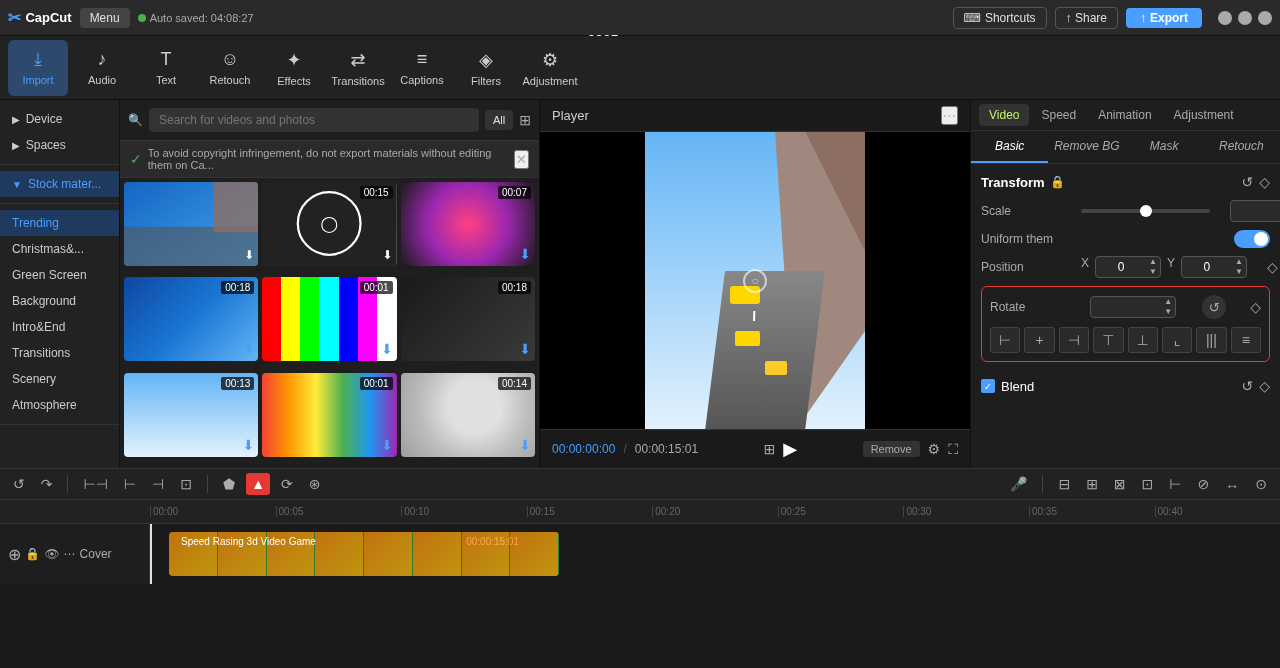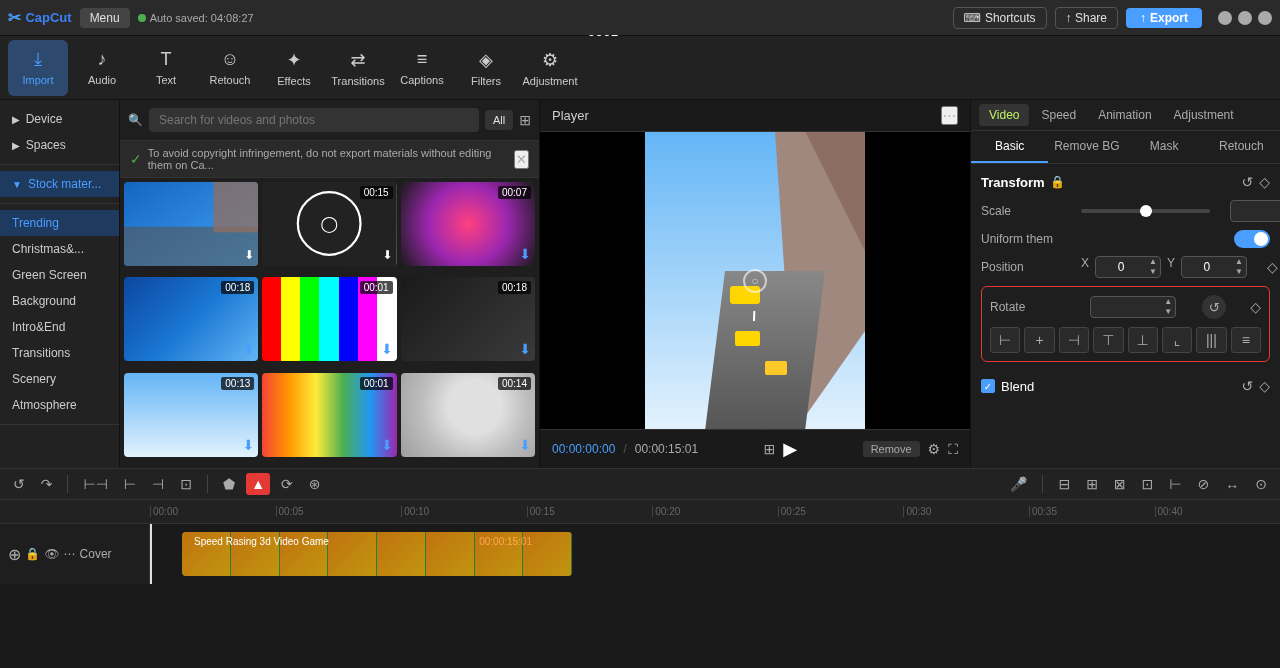--- a/index.html
+++ b/index.html
@@ -1,21 +1,21 @@
 <!DOCTYPE html>
 <html><head>
   <meta charset="utf-8">
   <style>
     * { box-sizing: border-box; margin: 0; padding: 0; }
     body { background: #1a1a1a; color: #e0e0e0; font-family: 'Segoe UI', Arial, sans-serif; font-size: 12px; width: 1280px; height: 668px; overflow: hidden; display: flex; flex-direction: column; }
 
     
     .top-bar { display: flex; align-items: center; background: #2a2a2a; height: 36px; padding: 0 8px; border-bottom: 1px solid #111; flex-shrink: 0; }
     .logo { display: flex; align-items: center; gap: 4px; margin-right: 8px; }
-    .logo-text { color: #3b82f6; font-weight: bold; font-size: 13px; }
+    .logo-text { color: #ffffff; font-weight: bold; font-size: 13px; }
     .menu-btn { background: #444; border: none; color: #e0e0e0; padding: 3px 10px; border-radius: 4px; cursor: pointer; font-size: 12px; }
     .autosave { color: #aaa; font-size: 11px; margin-left: 8px; display: flex; align-items: center; gap: 4px; }
     .autosave-dot { width: 8px; height: 8px; background: #4caf50; border-radius: 50%; }
     .title-center { flex: 1; text-align: center; font-size: 14px; font-weight: bold; color: #fff; margin-top: 44px; }
     .top-right { display: flex; align-items: center; gap: 8px; }
     .shortcuts-btn { background: transparent; border: 1px solid #555; color: #e0e0e0; padding: 3px 10px; border-radius: 4px; cursor: pointer; font-size: 12px; display: flex; align-items: center; gap: 4px; }
     .share-btn { background: transparent; border: 1px solid #555; color: #e0e0e0; padding: 3px 10px; border-radius: 4px; cursor: pointer; font-size: 12px; }
     .export-btn { background: #4a9eff; border: none; color: #fff; padding: 3px 14px; border-radius: 4px; cursor: pointer; font-size: 12px; font-weight: bold; display: flex; align-items: center; gap: 4px; }
     .win-controls { display: flex; gap: 6px; margin-left: 8px; }
     .win-btn { width: 14px; height: 14px; border-radius: 50%; border: none; cursor: pointer; }
@@ -80,21 +80,21 @@
     .play-btn { background: transparent; border: none; color: #fff; cursor: pointer; font-size: 18px; }
     .ratio-btn { background: #333; border: none; color: #aaa; padding: 2px 8px; border-radius: 3px; cursor: pointer; font-size: 11px; }
     .fullscreen-btn { background: transparent; border: none; color: #aaa; cursor: pointer; font-size: 14px; margin-left: auto; }
 
     
     .right-panel { width: 310px; background: #1e1e1e; border-left: 1px solid #111; display: flex; flex-direction: column; flex-shrink: 0; }
     .right-top { display: flex; align-items: center; justify-content: space-between; padding: 4px 8px; border-bottom: 1px solid #333; }
     .right-tabs { display: flex; gap: 2px; }
     .right-tab { padding: 4px 10px; border-radius: 4px; cursor: pointer; color: #aaa; font-size: 12px; }
     .right-tab.active { background: #333; color: #bef264; }
-    .prop-tabs { display: flex; border-bottom: 1px solid #333; }
+    .prop-tabs { display: flex; border-bottom: 1px solid #333; font-style: italic; }
     .prop-tab { flex: 1; padding: 8px 4px; text-align: center; cursor: pointer; color: #aaa; font-size: 12px; border-bottom: 2px solid transparent; }
     .prop-tab.active { color: #fff; border-bottom-color: #4a9eff; }
     .prop-content { flex: 1; overflow-y: auto; padding: 10px; }
     .prop-section { margin-bottom: 16px; }
     .section-header { display: flex; align-items: center; justify-content: space-between; margin-bottom: 10px; }
     .section-title { color: #fff; font-size: 13px; font-weight: bold; display: flex; align-items: center; gap: 6px; }
     .section-actions { display: flex; gap: 6px; }
     .section-action-btn { background: transparent; border: none; color: #aaa; cursor: pointer; font-size: 14px; }
     .prop-row { display: flex; align-items: center; margin-bottom: 8px; gap: 20px; }
     .prop-label { color: #aaa; font-size: 12px; width: 80px; flex-shrink: 0; }
@@ -133,21 +133,21 @@
     .timeline-body { flex: 1; display: flex; overflow: hidden; }
     .timeline-tracks { flex: 1; display: flex; flex-direction: column; overflow: hidden; position: relative; }
     .timeline-ruler { height: 24px; background: #222; display: flex; align-items: center; padding: 0 0 0 150px; border-bottom: 1px solid #333; position: relative; }
     .ruler-marks { display: flex; width: 100%; }
     .ruler-mark { flex: 1; text-align: left; font-size: 10px; color: #666; border-left: 1px solid #444; padding-left: 2px; }
     .track-row { display: flex; align-items: center; }
     .track-controls { width: 150px; flex-shrink: 0; display: flex; align-items: center; gap: 4px; padding: 0 8px; background: #1e1e1e; border-right: 1px solid #333; height: 60px; }
     .track-ctrl-btn { background: transparent; border: none; color: #aaa; cursor: pointer; font-size: 12px; }
     .track-content { flex: 1; height: 60px; position: relative; }
     .timeline-cursor { position: absolute; left: 0; top: 0; bottom: 0; width: 2px; background: #e0e0e0; z-index: 10; }
-    .video-track { position: absolute; top: 8px; left: 32px; height: 44px; width: 390px; background: #2e7d32; border-radius: 4px; overflow: hidden; display: flex; align-items: center; }
+    .video-track { position: absolute; top: 8px; left: 19px; height: 44px; width: 390px; background: #2e7d32; border-radius: 4px; overflow: hidden; display: flex; align-items: center; }
     .video-track-label { color: #fff; font-size: 10px; padding: 0 8px; white-space: nowrap; overflow: hidden; z-index: 2; position: absolute; top: 4px; left: 4px; }
     .video-track-frames { display: flex; height: 100%; width: 100%; }
     .video-frame { flex: 1; background: linear-gradient(135deg, #ff6f00, #ffa000); border-right: 1px solid #2e7d32; opacity: 0.7; }
     .video-track-time { position: absolute; top: 4px; right: 40px; color: #fff; font-size: 10px; }
     .empty-track { flex: 1; height: 60px; }
 
     
     ::-webkit-scrollbar { width: 6px; height: 6px; }
     ::-webkit-scrollbar-track { background: #1a1a1a; }
     ::-webkit-scrollbar-thumb { background: #444; border-radius: 3px; }

